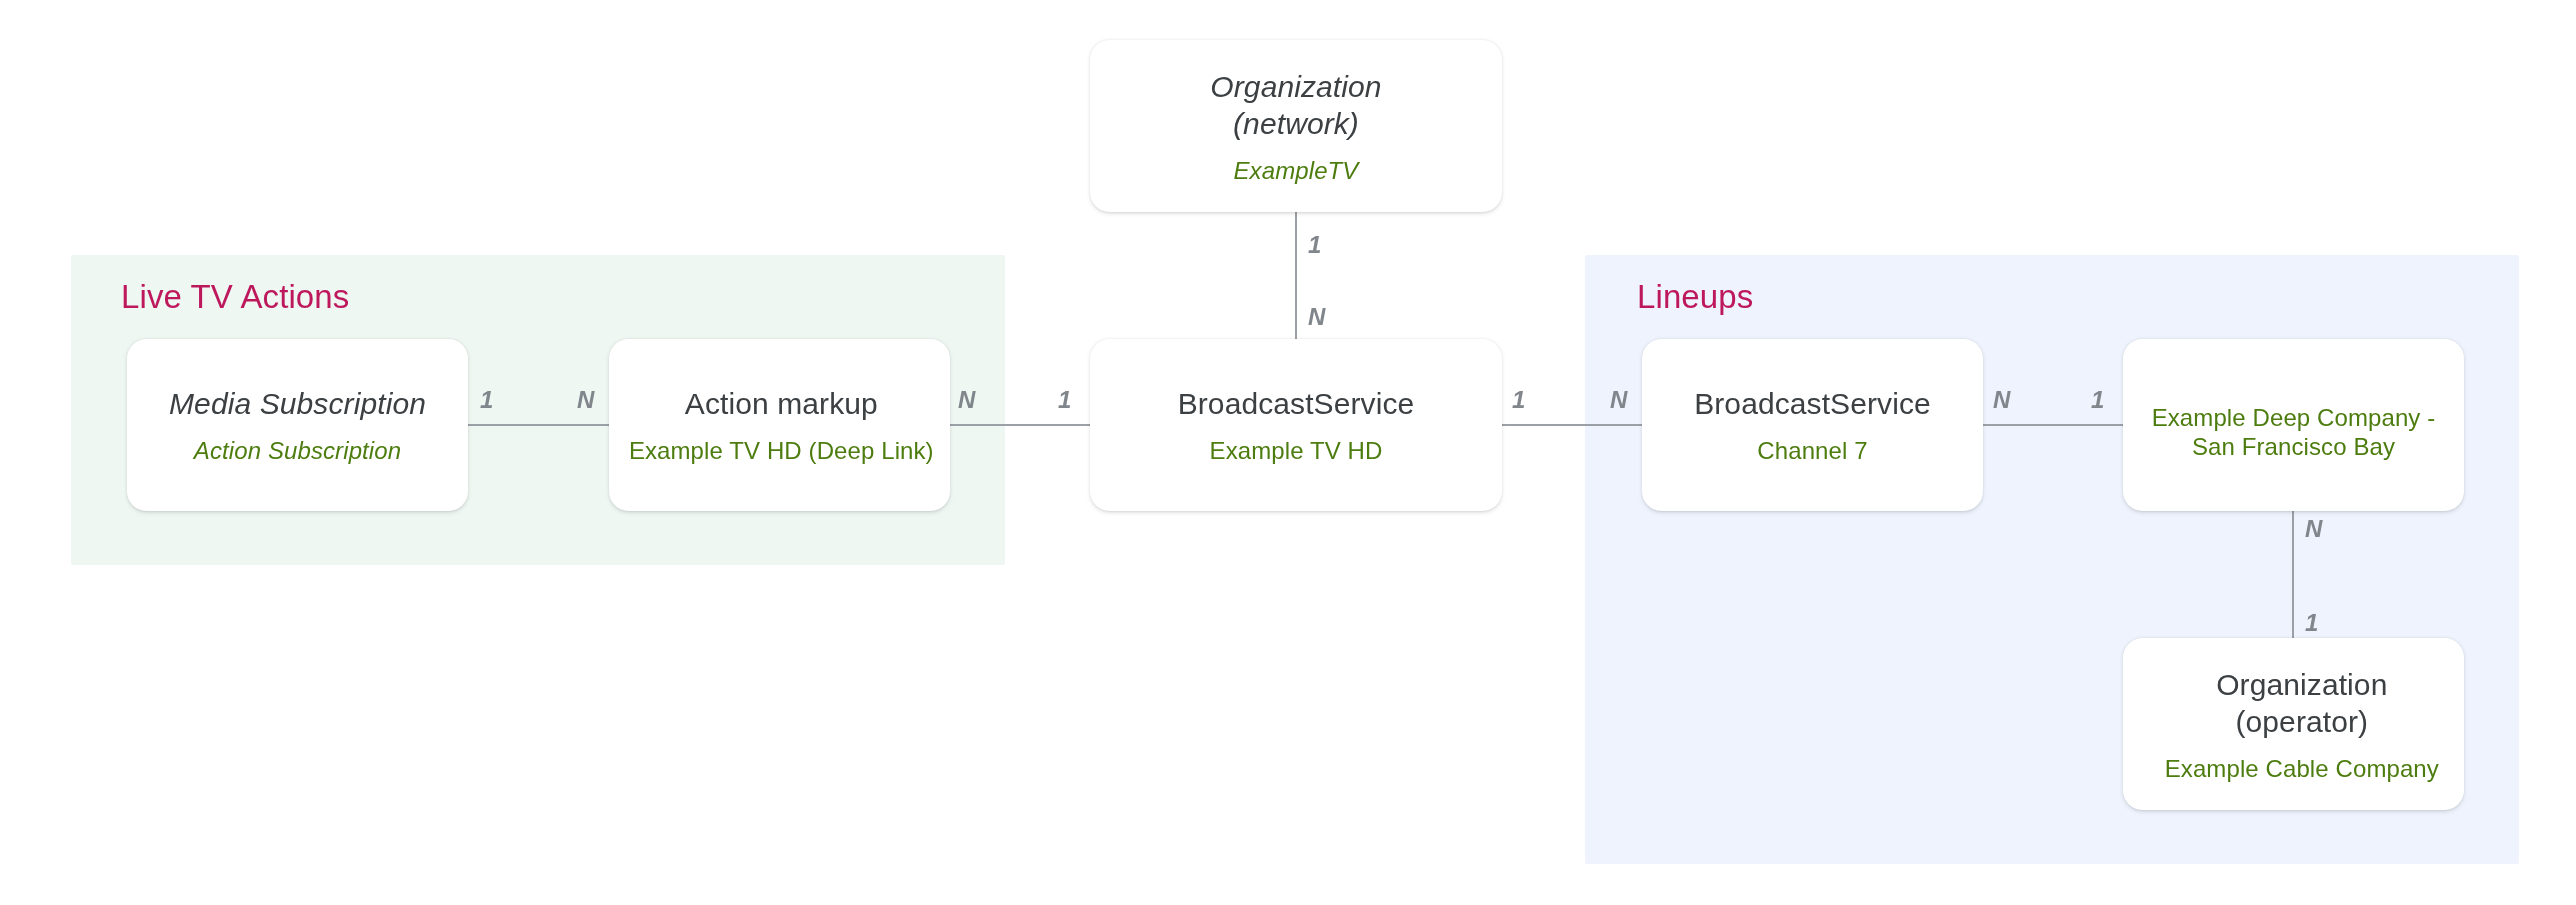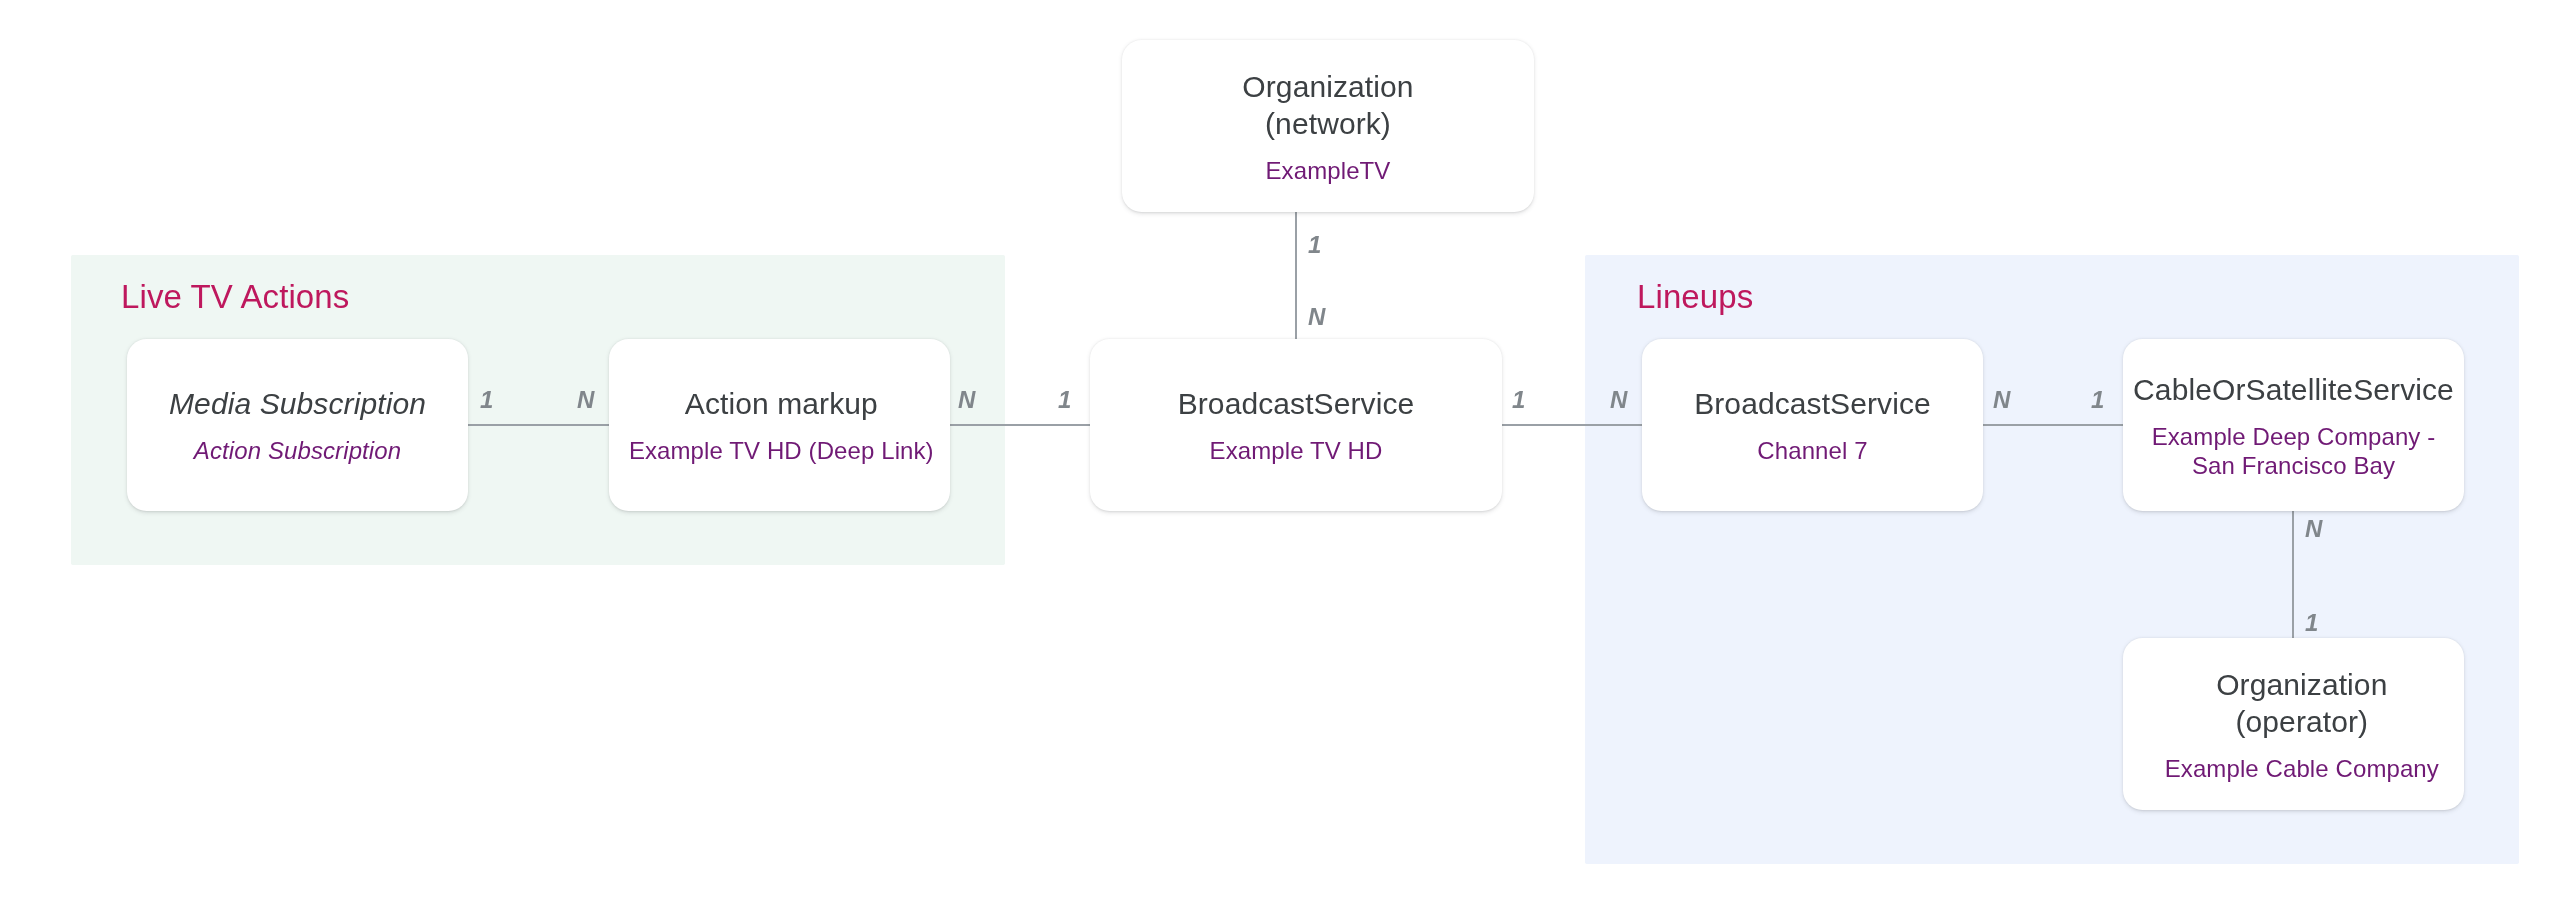--- a/index.html
+++ b/index.html
@@ -54,21 +54,21 @@
     line-height: 37px;
     color: #3c4043;
     text-align: center;
     letter-spacing: 0.1px;
     white-space: pre-line;
   }
   .card-subtitle {
     margin-top: 14px;
     font-size: 24px;
     line-height: 29px;
-    color: #701a75;
+    color: #4d7c0f;
     text-align: center;
     letter-spacing: 0.1px;
     white-space: pre-line;
   }
 
   
   .edge-h {
     position: absolute;
     height: 0;
     border-top: 2.7px solid #9aa0a6;
@@ -119,21 +119,21 @@
   <div class="card-label" style="left:1610px; top:387px;">N</div>
 
   <div class="edge-h" style="left:1980px; top:424px; width:147px;"></div>
   <div class="card-label" style="left:1993px; top:387px;">N</div>
   <div class="card-label" style="left:2091px; top:387px;">1</div>
 
   <div class="edge-v" style="left:2292px; top:507px; height:133px;"></div>
   <div class="card-label" style="left:2305px; top:516px;">N</div>
   <div class="card-label" style="left:2305px; top:610px;">1</div>
 
-  <div class="card" style="left:1122px; top:40px; width:412px; height:172px;">
+  <div class="card" style="left:1090px; top:40px; width:412px; height:172px;font-style:italic;">
     <div class="card-title">Organization
 (network)</div>
     <div class="card-subtitle">ExampleTV</div>
   </div>
 
   <div class="card" style="left:127px; top:339px; width:341px; height:172px;font-style:italic;">
     <div class="card-title">Media Subscription</div>
     <div class="card-subtitle">Action Subscription</div>
   </div>
 
@@ -146,21 +146,20 @@
     <div class="card-title">BroadcastService</div>
     <div class="card-subtitle">Example TV HD</div>
   </div>
 
   <div class="card" style="left:1642px; top:339px; width:341px; height:172px;">
     <div class="card-title">BroadcastService</div>
     <div class="card-subtitle">Channel 7</div>
   </div>
 
   <div class="card" style="left:2123px; top:339px; width:341px; height:172px;">
-    <div class="card-title">CableOrSatelliteService</div>
     <div class="card-subtitle">Example Deep Company -
 San Francisco Bay</div>
   </div>
 
   <div class="card" style="left:2123px; top:638px; width:341px; height:172px;padding-left:29px;">
     <div class="card-title">Organization (operator)</div>
     <div class="card-subtitle">Example Cable Company</div>
   </div>
 
 </div>

